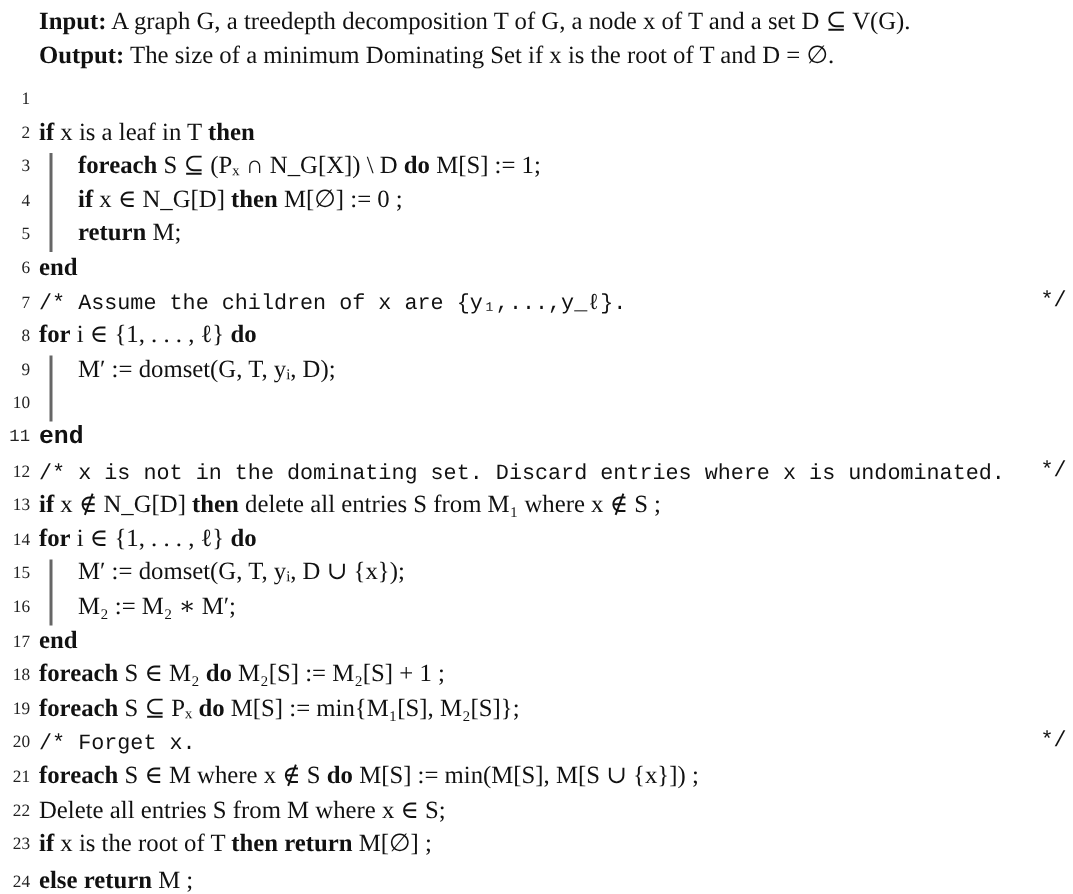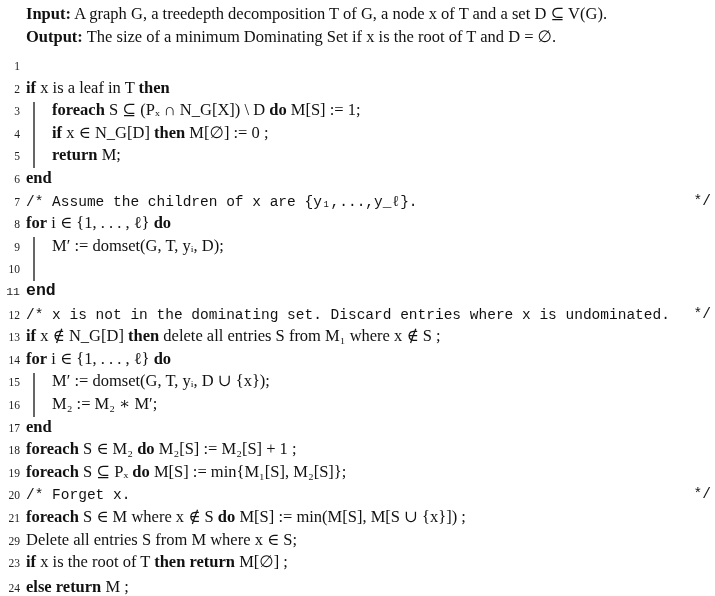--- a/index.html
+++ b/index.html
@@ -116,21 +116,21 @@
       <div class="row" style="top: 483.4px;">
         <span class="ln">20</span>
         <span class="code"><span class="cm">/* Forget x.</span></span>
         <span class="cmend">*/</span>
       </div>
       <div class="row" style="top: 506px;">
         <span class="ln">21</span>
         <span class="code"><span class="kw">foreach</span><span class="it-mix"> S ∈ M where x ∉ S </span><span class="kw">do</span><span>  M[S] := min(M[S], M[S ∪ {x}]) ;</span></span>
       </div>
       <div class="row" style="top: 528.6px;">
-        <span class="ln">29</span>
+        <span class="ln">22</span>
         <span class="code"><span class="it-mix">Delete all entries S from M where x ∈ S;</span></span>
       </div>
       <div class="row" style="top: 551.2px;">
         <span class="ln">23</span>
         <span class="code"><span class="kw">if</span><span class="it-mix"> x is the root of T </span><span class="kw">then</span><span class="kw">  return</span><span> M[∅] ;</span></span>
       </div>
       <div class="row" style="top: 576px; padding-left: 12px;">
         <span class="ln">24</span>
         <span class="code"><span class="kw">else</span><span class="kw">  return</span><span> M ;</span></span>
       </div>

